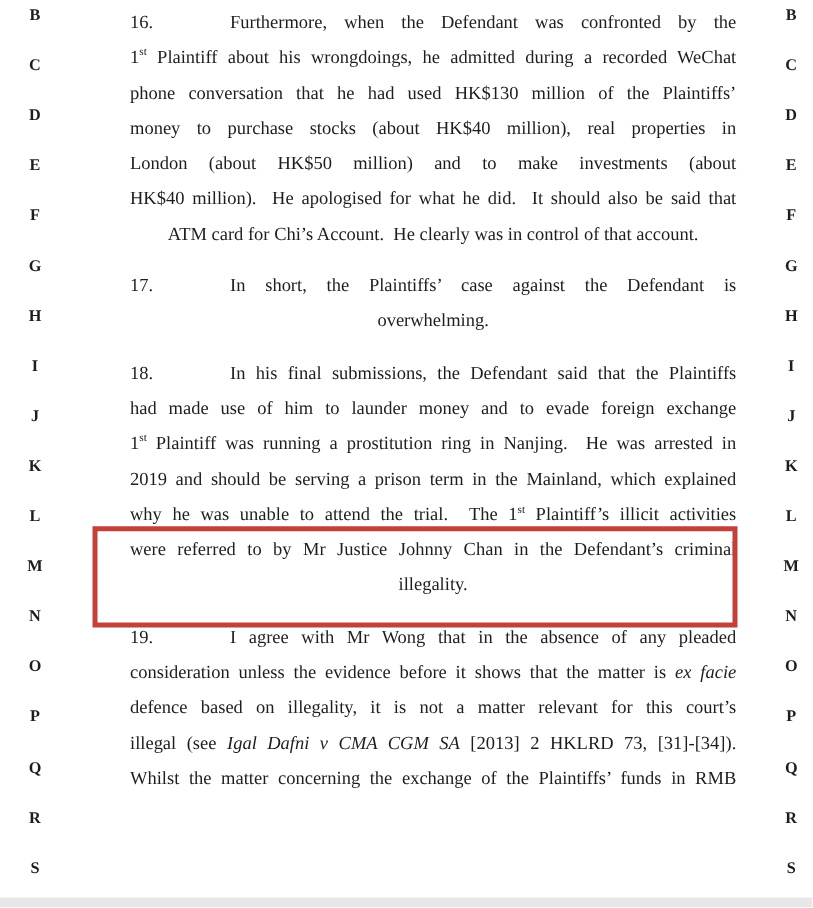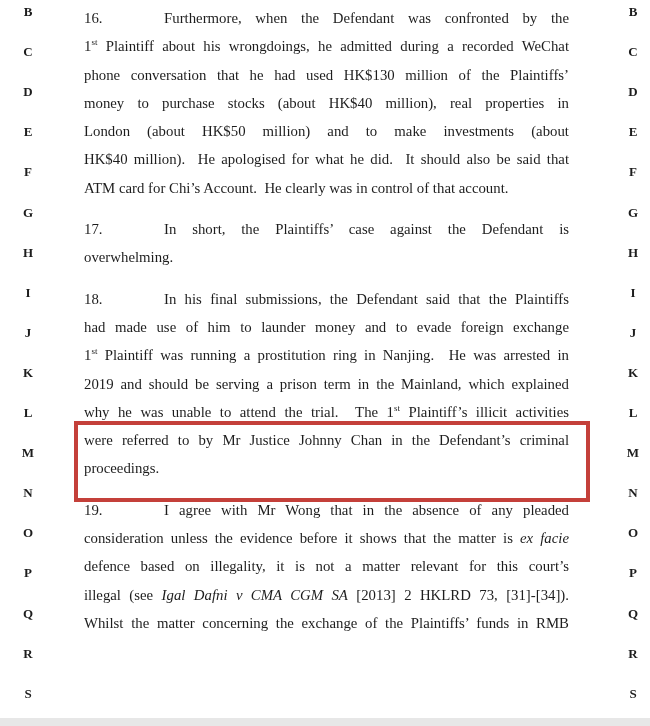--- a/index.html
+++ b/index.html
@@ -12,25 +12,26 @@
     color:#1d1d1d;
   }
   .margin-col { position:absolute; top:0; bottom:0; width:22px; }
   .margin-col.left  { left:17px; }
   .margin-col.right { left:622px; }
   .margin-letter {
     position:absolute; width:100%;
     text-align:center;
     font-weight:bold; font-size:13px; line-height:13px;
   }
-  .text-block { position:absolute; left:84px; top:4px; width:485px; }
+  .text-block { position:absolute; left:104px; top:4px; width:485px; }
   .paragraph + .paragraph { margin-top:13px; }
   .line {
     height:28.3px; line-height:28.3px;
     font-size:14.8px;
+    text-align:center;
   }
   .line.j { text-align:justify; text-align-last:justify; }
   .para-num { display:inline-block; width:80px; }
   .sup { font-size:9px; vertical-align:super; line-height:0; }
   .i { font-style:italic; }
   .highlight-box {
     position:absolute;
     left:74px; top:421px;
     width:508px; height:73px;
     border:4px solid #c4403a;
@@ -100,21 +101,21 @@
         <div class="line j"><span class="para-num">17.</span><span>In short, the Plaintiffs’ case against the Defendant is</span></div>
         <div class="line"><span>overwhelming.</span></div>
       </div>
       <div class="paragraph">
         <div class="line j"><span class="para-num">18.</span><span>In his final submissions, the Defendant said that the Plaintiffs</span></div>
         <div class="line j"><span>had made use of him to launder money and to evade foreign exchange</span></div>
         <div class="line j"><span>1</span><span class="sup">st</span><span> Plaintiff was running a prostitution ring in Nanjing.&nbsp; He was arrested in</span></div>
         <div class="line j"><span>2019 and should be serving a prison term in the Mainland, which explained</span></div>
         <div class="line j"><span>why he was unable to attend the trial.&nbsp; The 1</span><span class="sup">st</span><span> Plaintiff’s illicit activities</span></div>
         <div class="line j"><span>were referred to by Mr Justice Johnny Chan in the Defendant’s criminal</span></div>
-        <div class="line"><span>proceedings.</span></div>
+        <div class="line"><span>illegality.</span></div>
       </div>
       <div class="paragraph">
         <div class="line j"><span class="para-num">19.</span><span>I agree with Mr Wong that in the absence of any pleaded</span></div>
         <div class="line j"><span>consideration unless the evidence before it shows that the matter is </span><span class="i">ex facie</span></div>
         <div class="line j"><span>defence based on illegality, it is not a matter relevant for this court’s</span></div>
         <div class="line j"><span>illegal (see </span><span class="i">Igal Dafni v CMA CGM SA</span><span> [2013] 2 HKLRD 73, [31]-[34]).</span></div>
         <div class="line j"><span>Whilst the matter concerning the exchange of the Plaintiffs’ funds in RMB</span></div>
       </div>
     </div>
   <div class="highlight-box" style="border-color: rgb(196, 64, 58);"></div>

